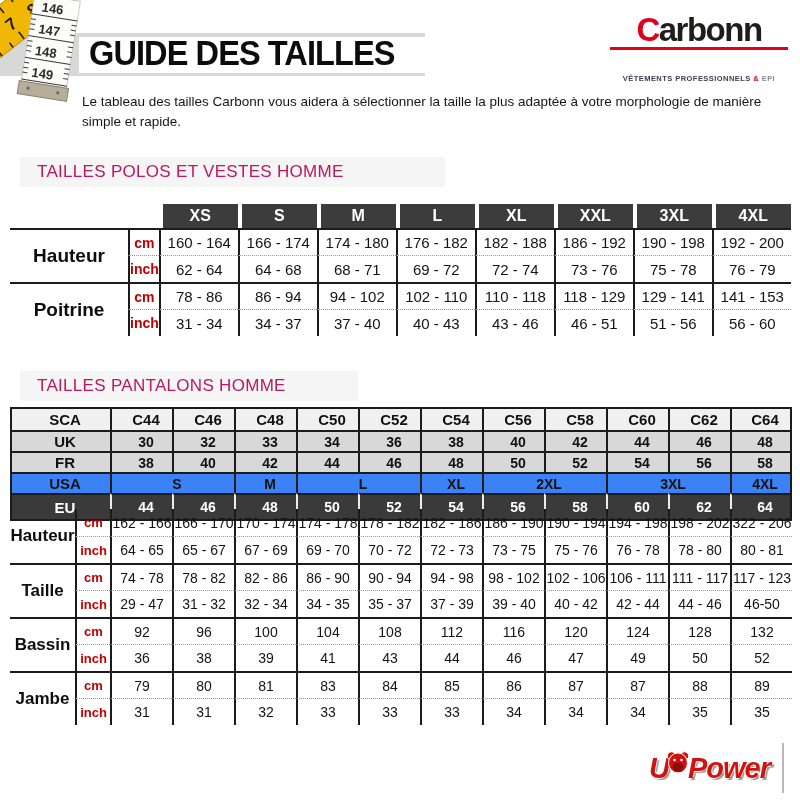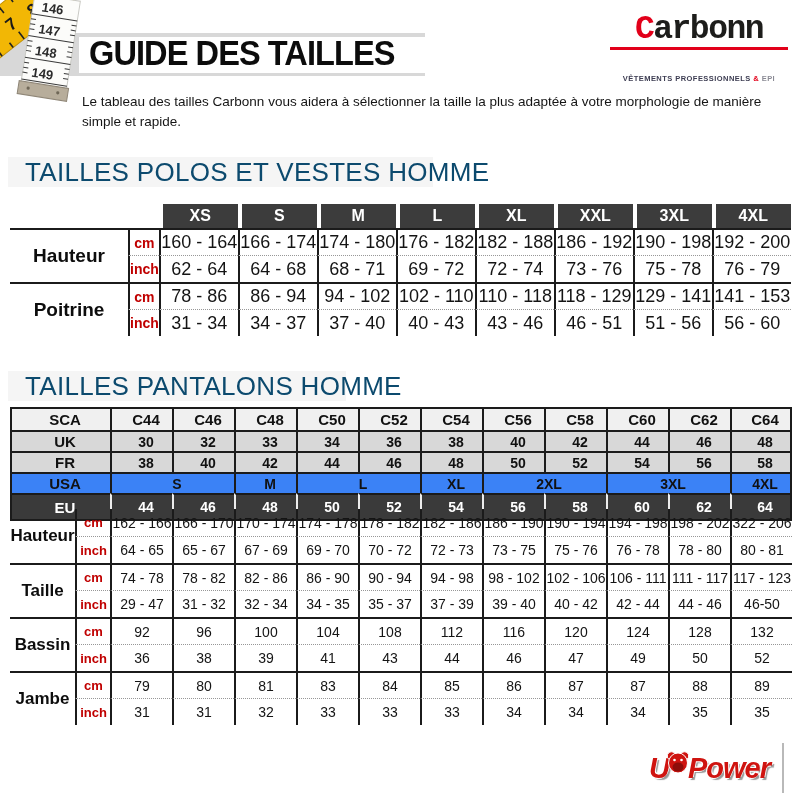--- a/index.html
+++ b/index.html
@@ -6,45 +6,45 @@
     font-family:"Liberation Sans",sans-serif;overflow:hidden;position:relative;}
   .abs{position:absolute;}
 
   
   .gray-band{left:0;top:33px;width:425px;height:43px;background:#d8d8d8;}
   .title-box{left:79px;top:37px;height:36px;background:#fff;padding:0 10px;display:flex;align-items:flex-end;}
   .title-text{font-weight:bold;font-size:35px;letter-spacing:-1px;color:#0c0c0c;white-space:nowrap;
     transform:scaleX(.93);transform-origin:left center;}
 
   .carbonn{top:13px;right:10px;width:182px;text-align:center;}
-  .carbonn-name{font-size:33px;font-weight:bold;letter-spacing:-1.5px;color:#1d1d1b;line-height:33px;font-family:Liberation Mono, monospace;}
+  .carbonn-name{font-size:33px;font-weight:bold;letter-spacing:-1.5px;color:#1d1d1b;line-height:33px;}
   .carbonn-name .c-red{color:#e2001a;}
   .carbonn-line{height:3px;background:#e2001a;margin:1px 2px 3px;}
   .carbonn-tagline{font-size:7.5px;font-weight:bold;letter-spacing:.45px;color:#3d3d52;white-space:nowrap;margin-top:24px;}
   .carbonn-tagline .amp{color:#e2001a;}
   .carbonn-tagline .epi{color:#8b8b95;}
 
   .tape{left:0;top:0;width:100px;height:110px;z-index:3;}
 
   .intro{left:82px;top:92px;width:718px;font-size:13.5px;line-height:1.5;color:#151515;}
 
   
-  .sec-title{left:8px;height:30px;background:#f5f5f5;display:flex;align-items:center;
-    padding-left:17px;font-size:26px;letter-spacing:.3px;color:#0c4a6e;white-space:nowrap;}
+  .sec-title{left:20px;height:30px;background:#f5f5f5;display:flex;align-items:center;
+    padding-left:17px;font-size:17px;letter-spacing:.3px;color:#be185d;white-space:nowrap;}
   #sec1{top:157px;width:408px;}
   #sec2{top:371px;width:321px;}
 
   
   table{border-collapse:separate;border-spacing:0;table-layout:fixed;}
   td,th{padding:0;text-align:center;overflow:hidden;}
 
   
   .t1{left:10px;top:204px;}
   .t1 th.szh{background:#3c3c3c;color:#fff;font-size:16px;font-weight:bold;border-left:4px solid #fff;height:24px;}
-  .t1 td{font-size:18px;color:#141414;}
+  .t1 td{font-size:15px;color:#141414;}
   .t1 td.lbl{font-size:19px;font-weight:bold;color:#0d0d0d;}
   .t1 td.unit{color:#c00000;font-weight:bold;font-size:14px;}
   .t1 td.vl{border-left:2px solid #1b1b1b;}
   .t1 tr.grp td{border-top:2px solid #1b1b1b;}
   .t1 tr.sub td.dot{border-top:1px dotted #979797;}
   .t1 tr.body{height:27px;}
 
   
   .t2h{left:10px;top:407px;}
   .t2h td{font-weight:bold;font-size:14px;color:#111;

